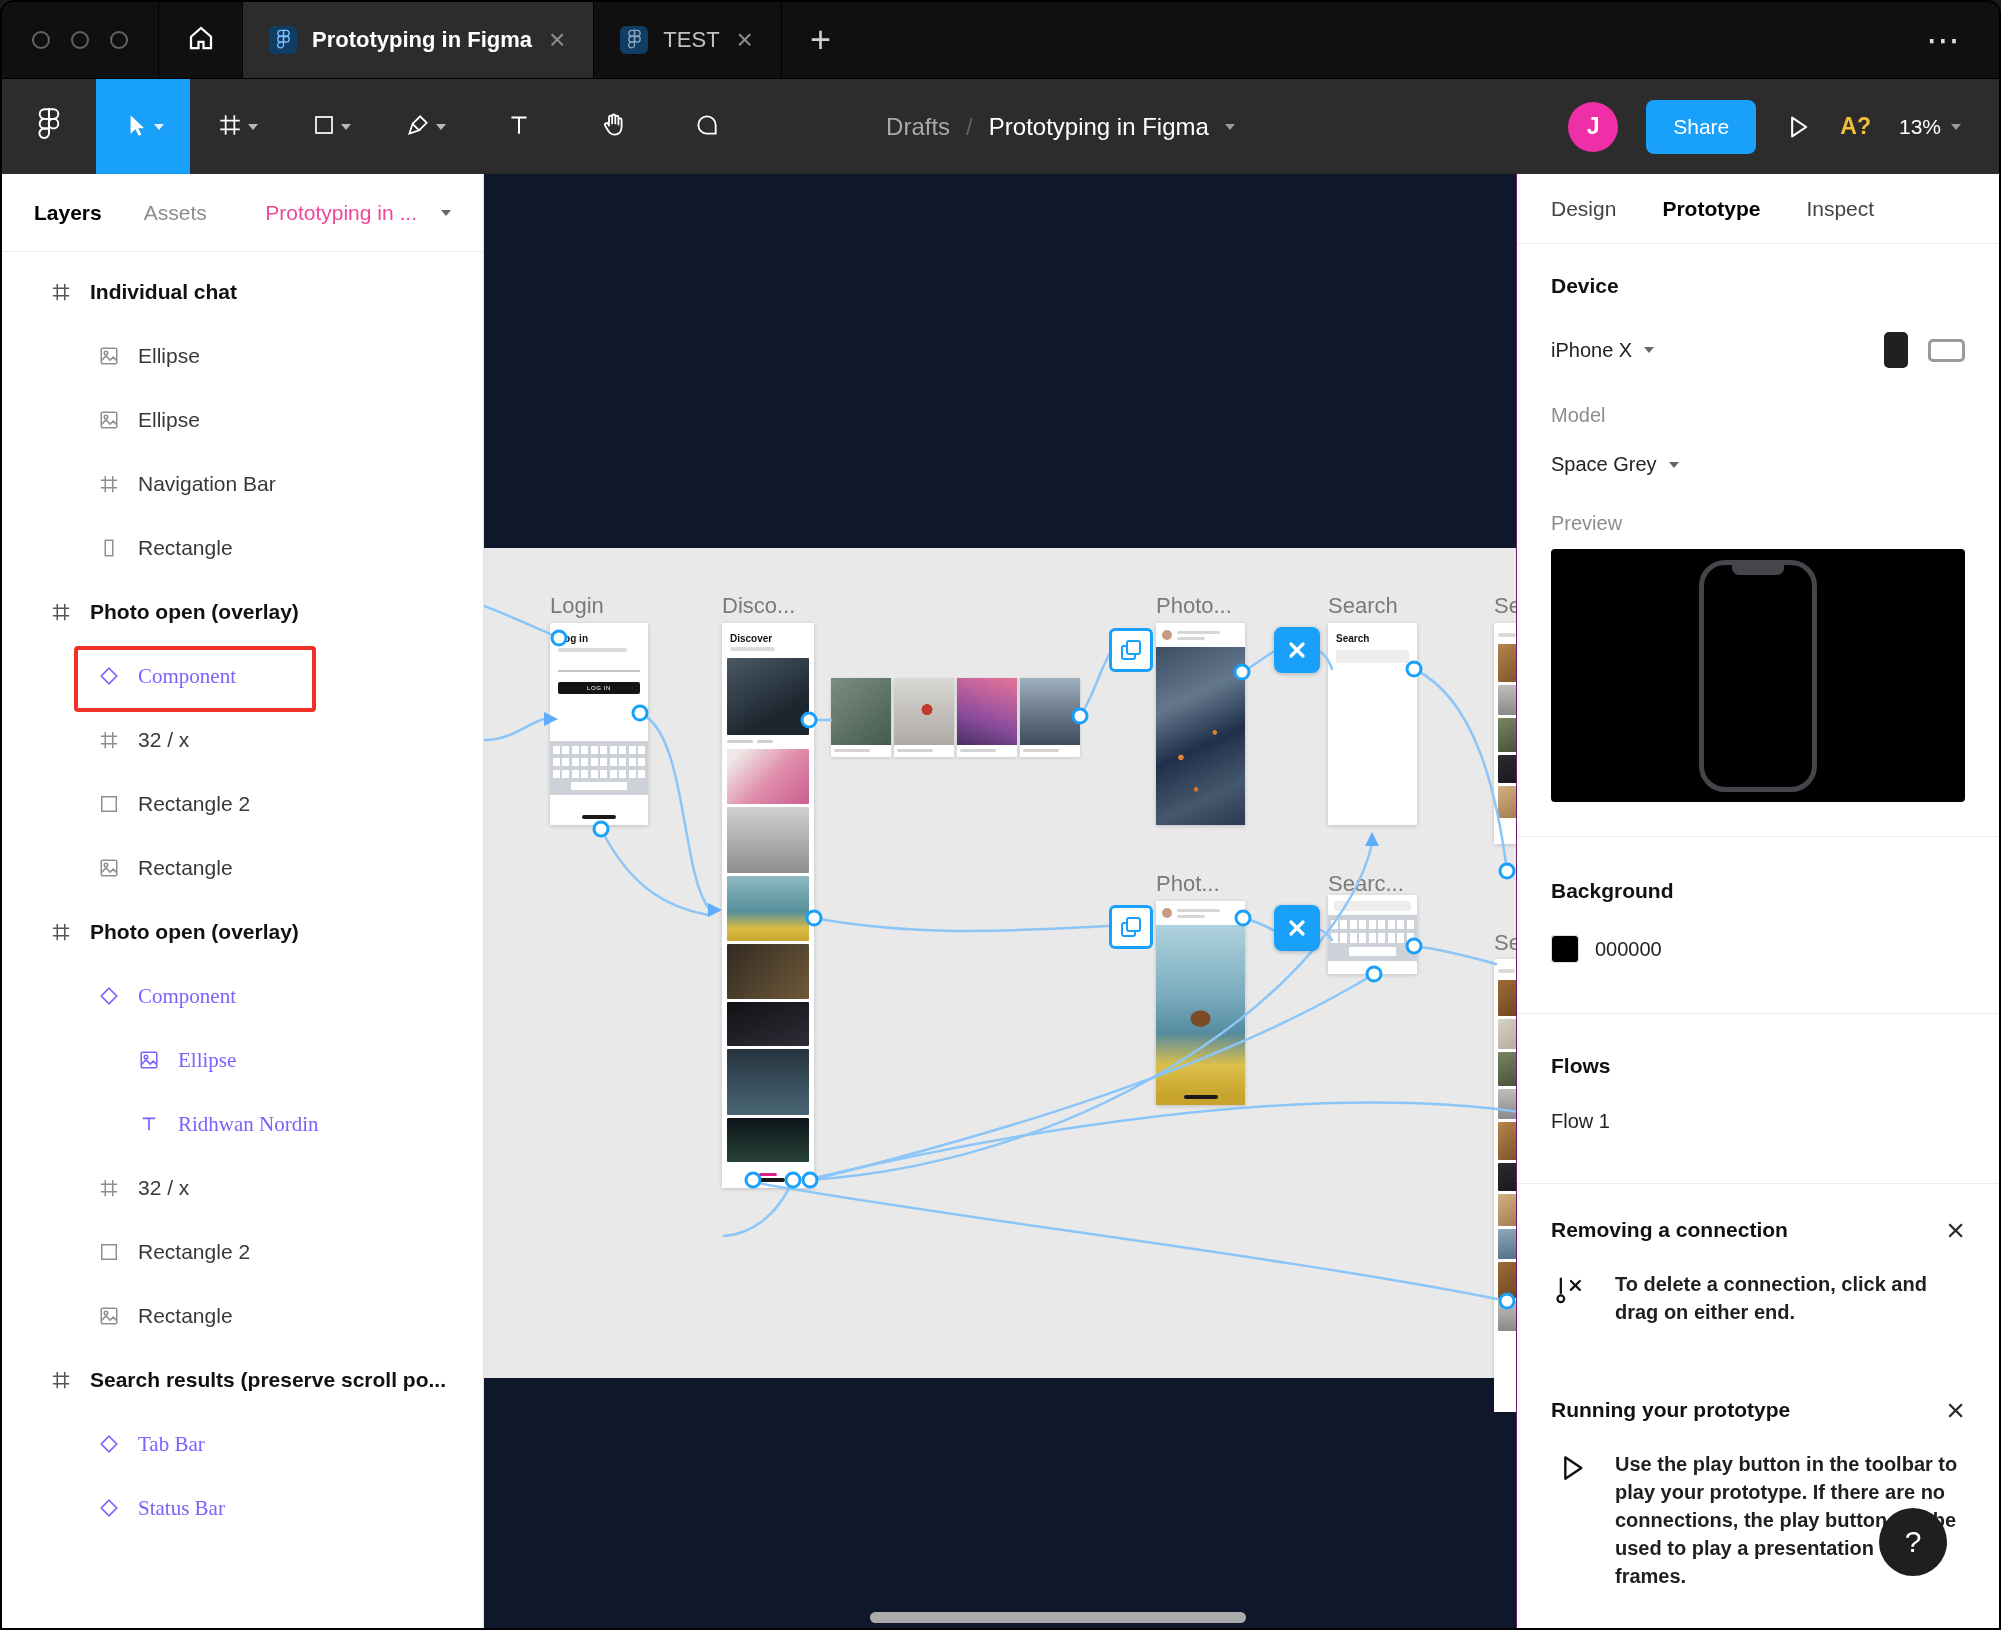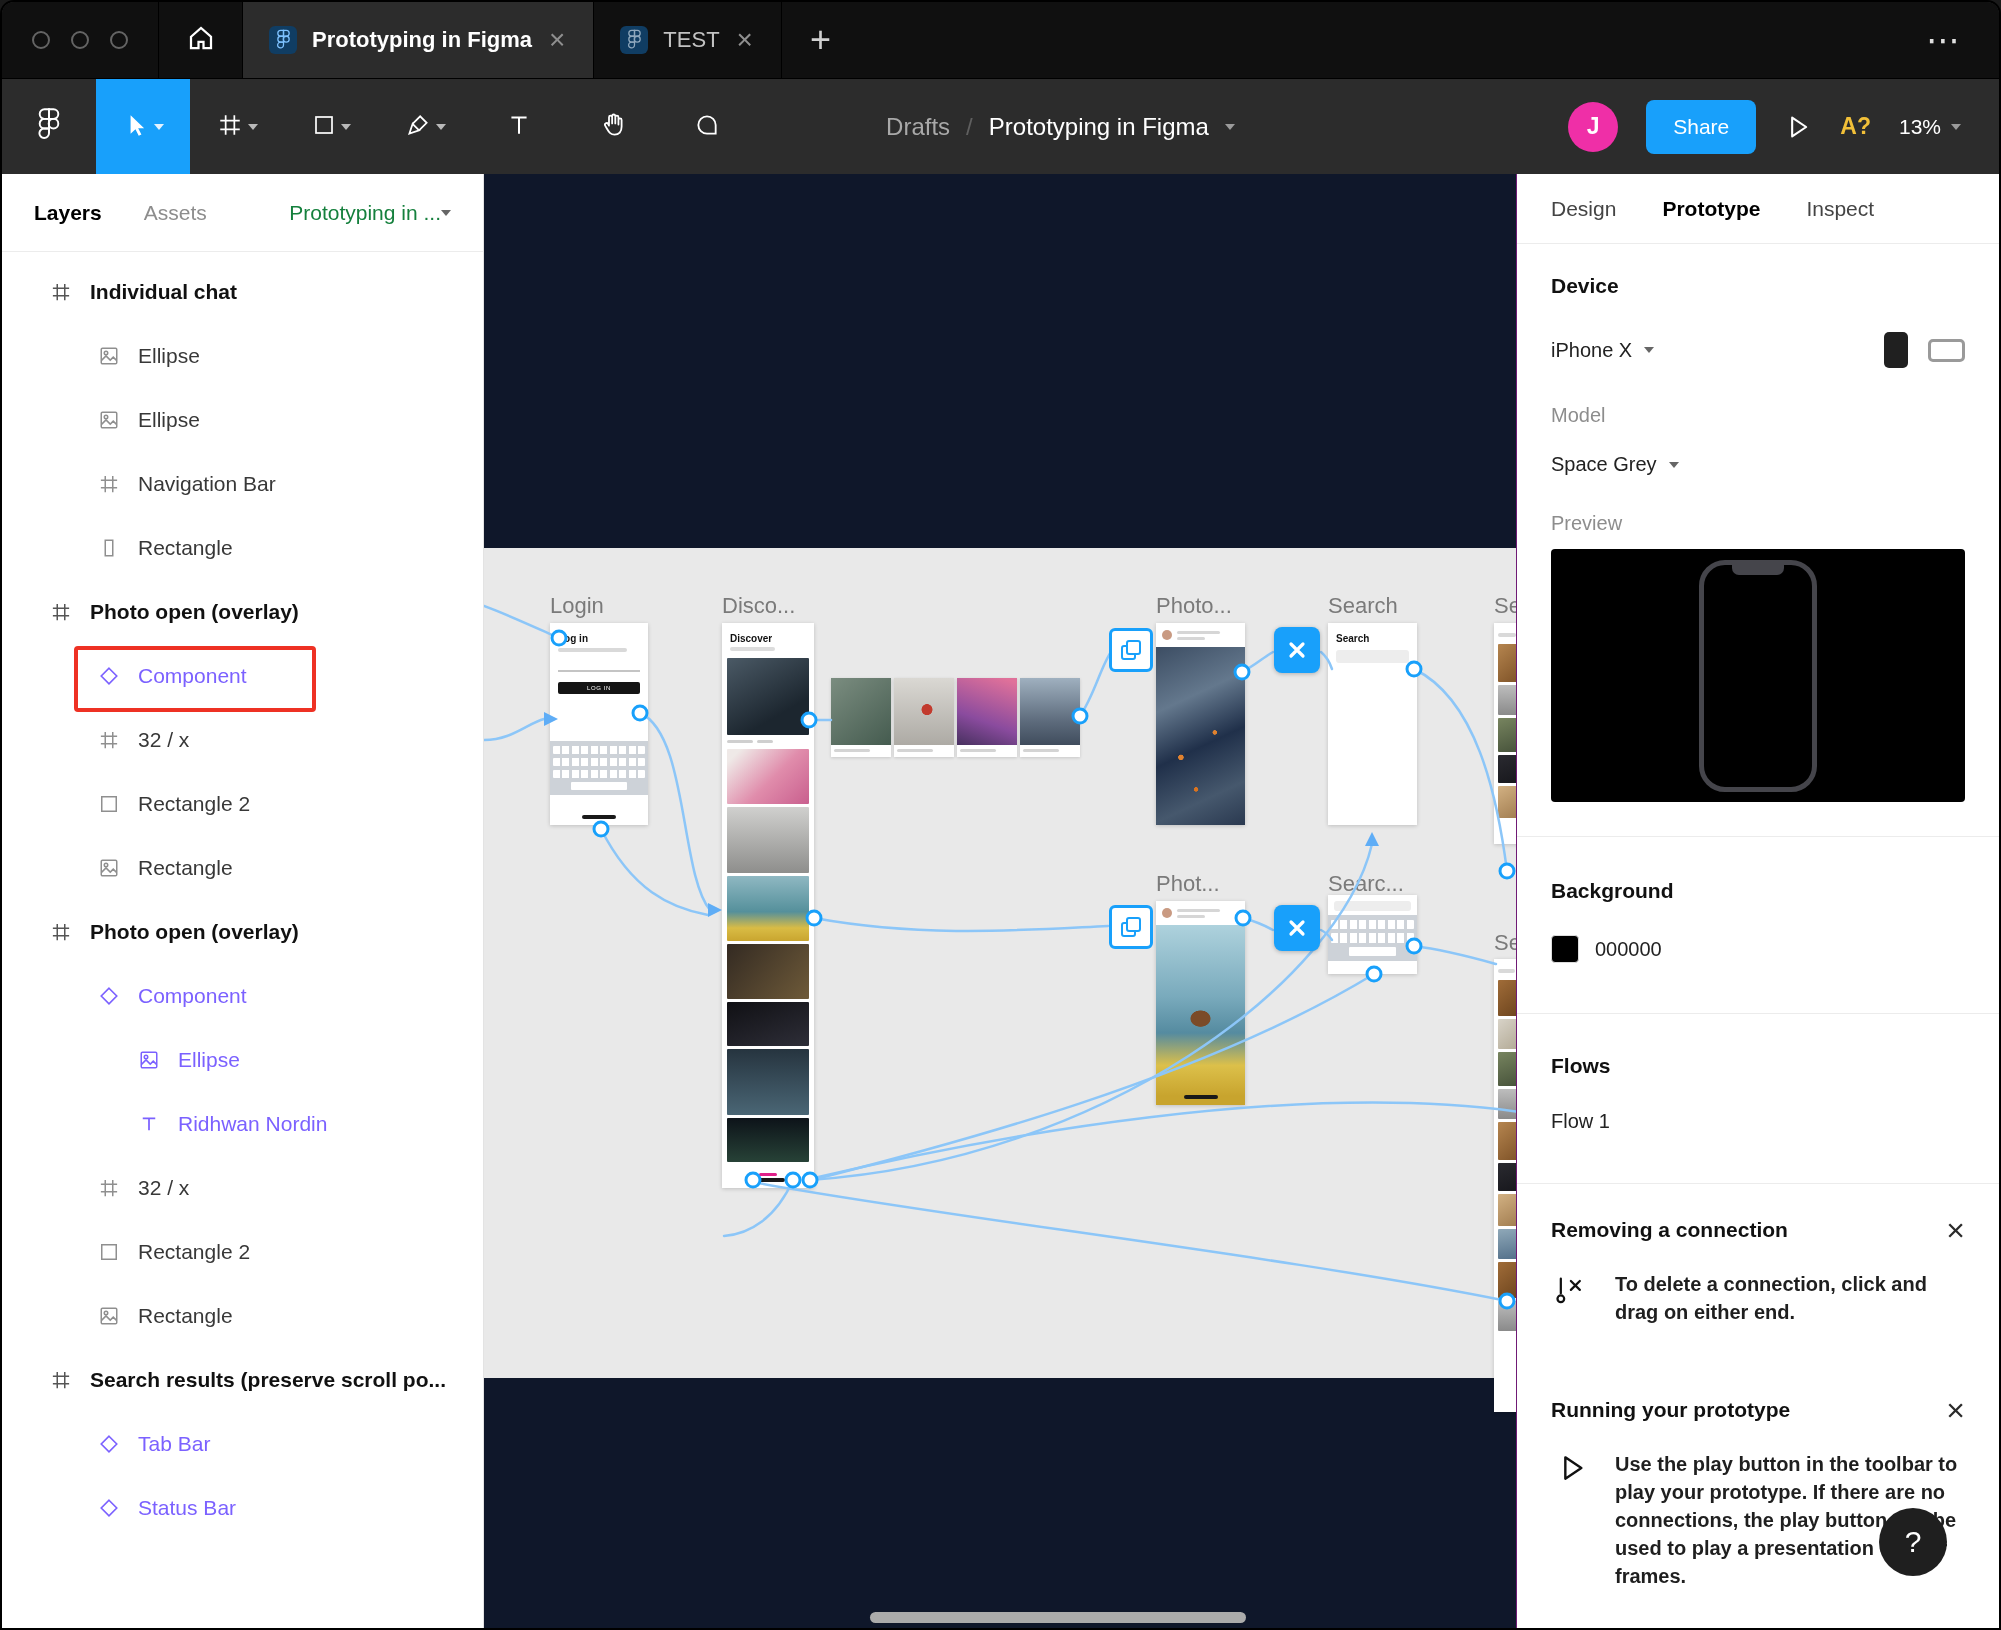--- a/index.html
+++ b/index.html
@@ -42,28 +42,28 @@
 .zoom-ctl{display:flex;align-items:center;gap:10px;font-size:21px;color:#fff;}
 
 
 .main{flex:1;display:flex;min-height:0;background:#fff;}
 
 
 .sidebar{width:482px;flex:0 0 482px;background:#fff;display:flex;flex-direction:column;border-right:1px solid #e3e3e3;overflow:hidden;}
 .sidebar-header{height:78px;flex:0 0 78px;display:flex;align-items:center;padding:0 32px;gap:42px;border-bottom:1px solid #ececec;}
 .sb-tab{font-size:21px;color:#8d8d8d;}
 .sb-tab.active{color:#000;font-weight:700;}
-.page-selector{margin-left:auto;display:flex;align-items:center;gap:0;font-size:21px;color:#15803d;}
+.page-selector{margin-left:auto;display:flex;align-items:center;gap:24px;font-size:21px;color:#ec4899;}
 .layers{flex:1;overflow:hidden;position:relative;padding-top:8px;}
 .layer-row{height:64px;display:flex;align-items:center;gap:16px;font-size:21px;color:#383838;position:relative;}
 .layer-row.indent0{padding-left:46px;}
 .layer-row.indent1{padding-left:94px;}
 .layer-row.indent2{padding-left:134px;}
 .layer-row.bold{font-weight:600;color:#111;}
-.layer-row.purple{color:#7b61ff;}
+.layer-row.purple{color:#7b61ff;font-family:Liberation Serif, serif;}
 .layer-icon{width:26px;height:26px;display:flex;align-items:center;justify-content:center;color:#8f8f8f;flex:0 0 26px;}
 .layer-row.bold .layer-icon{color:#555;}
 .layer-row.purple .layer-icon{color:#7b61ff;}
 .layer-row.highlighted::after{content:"";position:absolute;left:72px;top:2px;width:234px;height:58px;border:4px solid #ee3124;border-radius:4px;pointer-events:none;}
 .section-label{height:58px;display:flex;align-items:center;padding-left:46px;font-size:17px;font-weight:700;letter-spacing:1.6px;color:#8d8d8d;}
 
 
 .canvas{flex:1;position:relative;background:#0f172a;overflow:hidden;min-width:0;text-decoration:underline;}
 .canvas-band{position:absolute;left:0;right:0;top:374px;height:830px;background:#e9e9e9;}
 .connections{position:absolute;left:0;top:0;z-index:3;pointer-events:none;}

